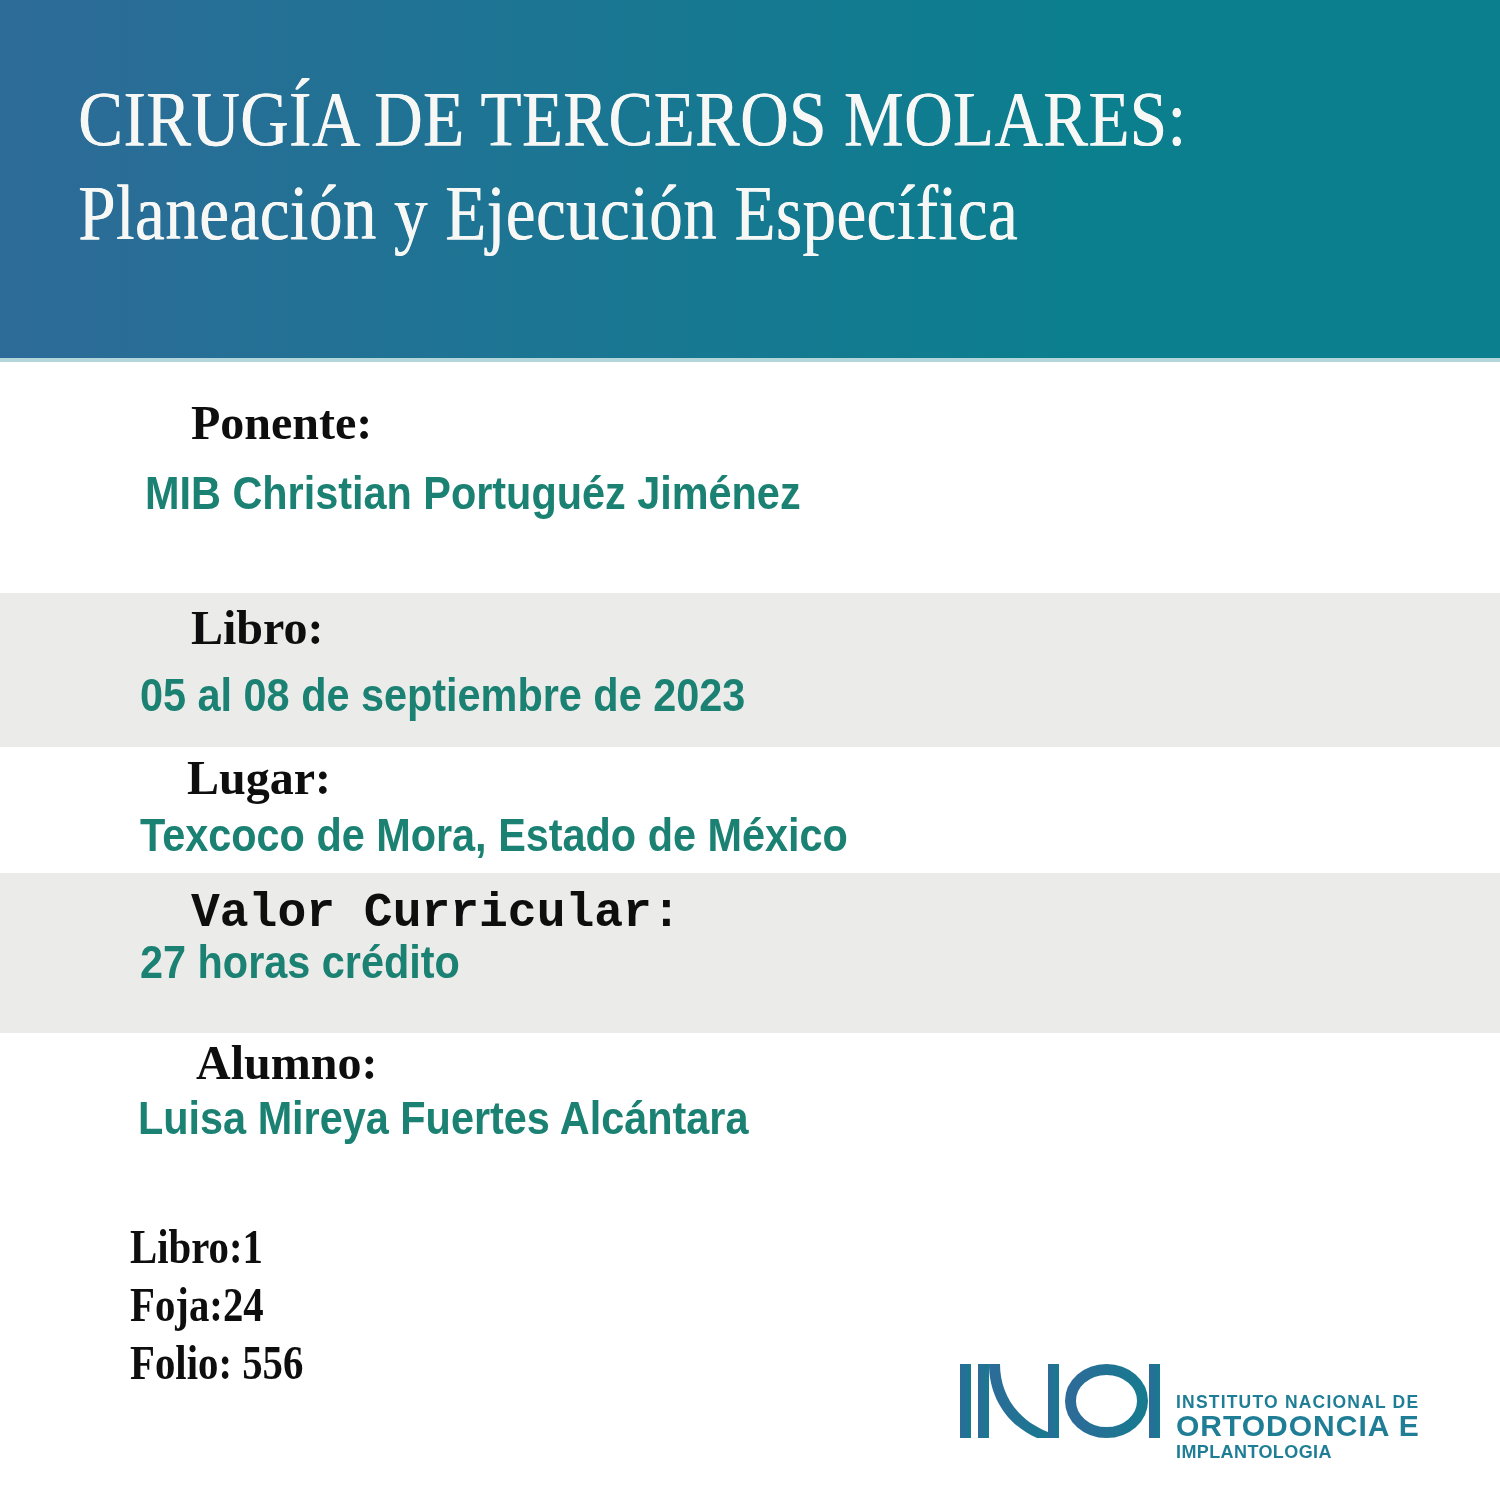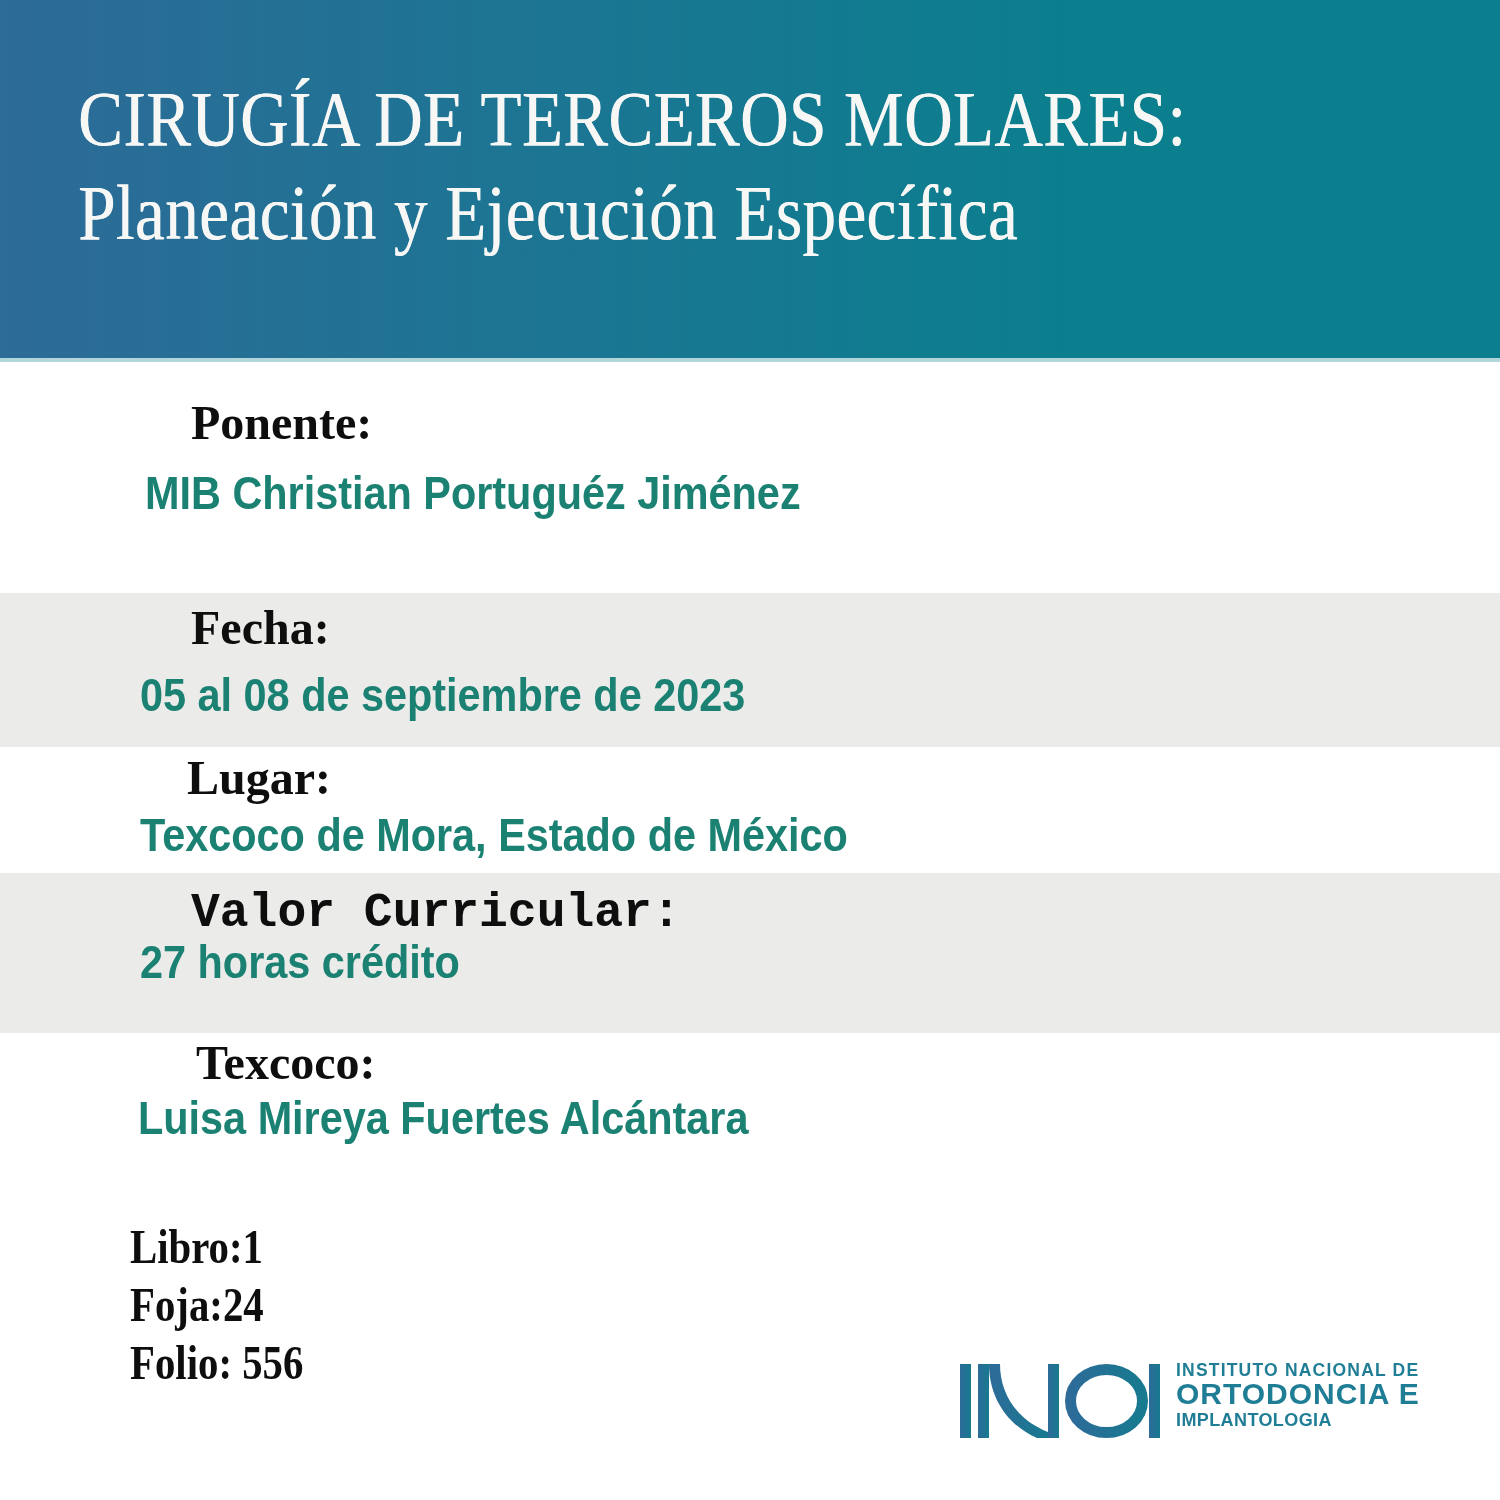--- a/index.html
+++ b/index.html
@@ -84,20 +84,21 @@
   }
   
   .logo{position:absolute;left:960px;top:1361px;display:flex;align-items:flex-start;}
   .logo-mark{display:block;margin-top:3px;}
   .logo-text{
     margin-left:16px;
     font-family:"Liberation Sans", sans-serif;
     color:var(--logo-text);
     font-weight:700;
     white-space:nowrap;
+    margin-top:32px;
   }
   .logo-text .lt1{font-size:17.5px;line-height:19px;letter-spacing:1.2px;}
   .logo-text .lt2{font-size:30px;line-height:27px;letter-spacing:1px;}
   .logo-text .lt3{font-size:18px;line-height:27px;letter-spacing:0.4px;}
 </style>
 </head>
 <body>
 
 <div class="page">
 
@@ -107,30 +108,30 @@
       <span class="tline">Planeación y Ejecución Específica</span>
     </h1>
   </header>
 
   <div class="band fecha"></div>
   <div class="band valor"></div>
 
   <div class="label lbl-ponente">Ponente:</div>
   <div class="value val-ponente">MIB Christian Portuguéz Jiménez</div>
 
-  <div class="label lbl-fecha">Fecha:</div>
+  <div class="label lbl-fecha">Libro:</div>
   <div class="value val-fecha">05 al 08 de septiembre de 2023</div>
 
   <div class="label lbl-lugar">Lugar:</div>
   <div class="value val-lugar">Texcoco de Mora, Estado de México</div>
 
   <div class="label lbl-valor">Valor Curricular:</div>
   <div class="value val-valor">27 horas crédito</div>
 
-  <div class="label lbl-alumno">Texcoco:</div>
+  <div class="label lbl-alumno">Alumno:</div>
   <div class="value val-alumno">Luisa Mireya Fuertes Alcántara</div>
 
   <div class="registry">
     <div>Libro:1</div>
     <div>Foja:24</div>
     <div>Folio: 556</div>
   </div>
 
   <div class="logo">
     <svg class="logo-mark" width="200" height="74" viewBox="0 0 200 74" aria-hidden="true">

